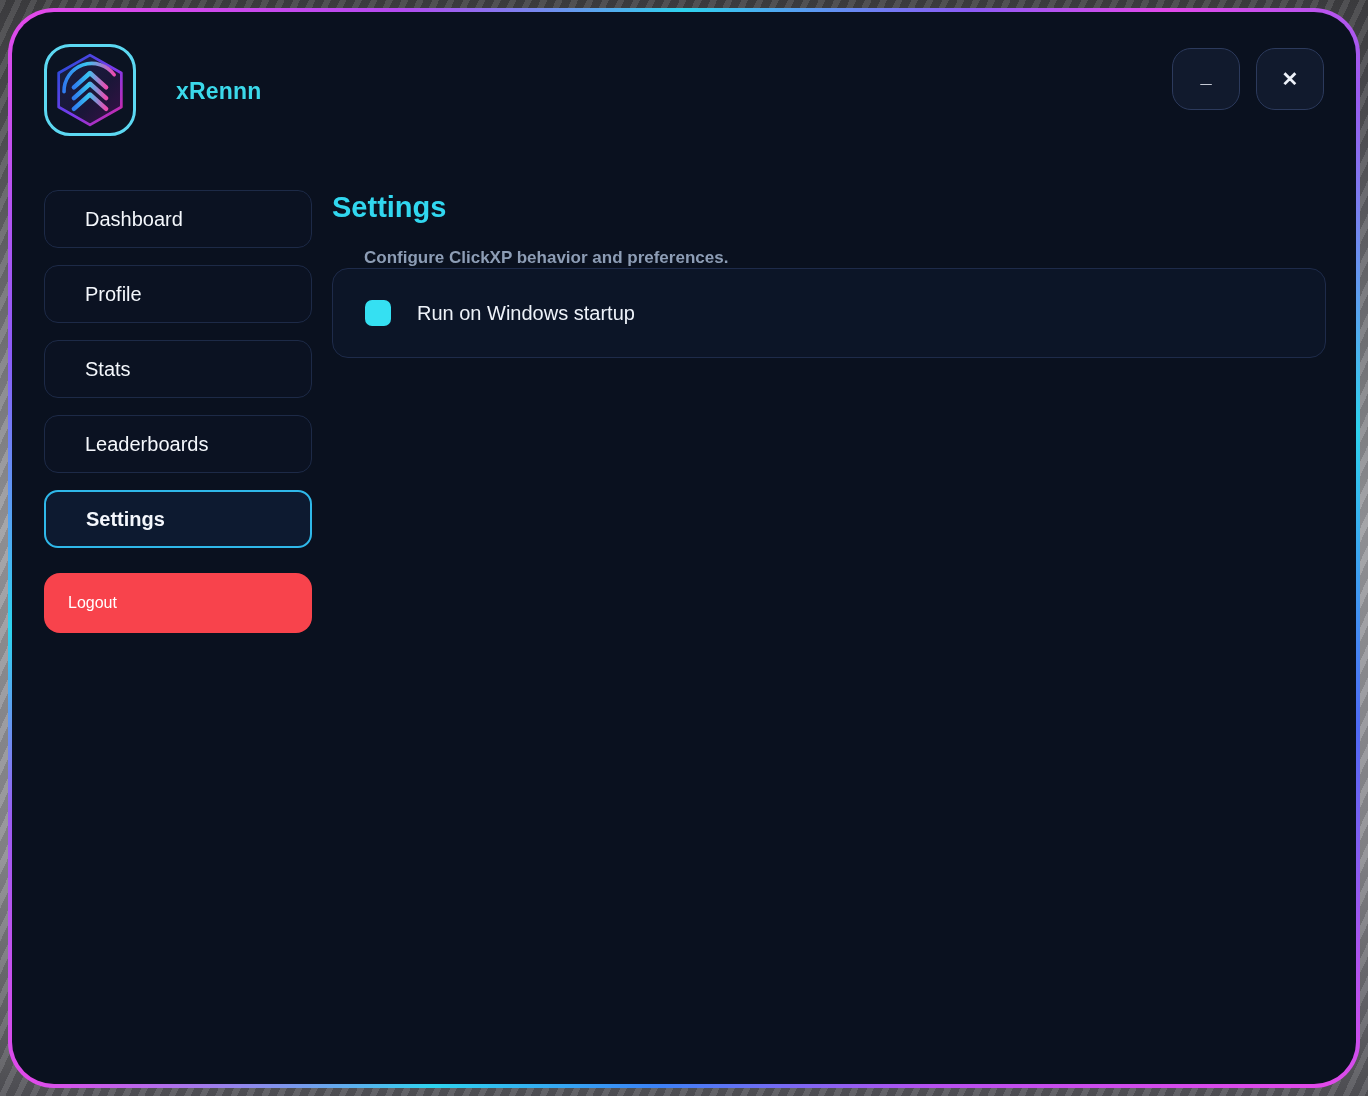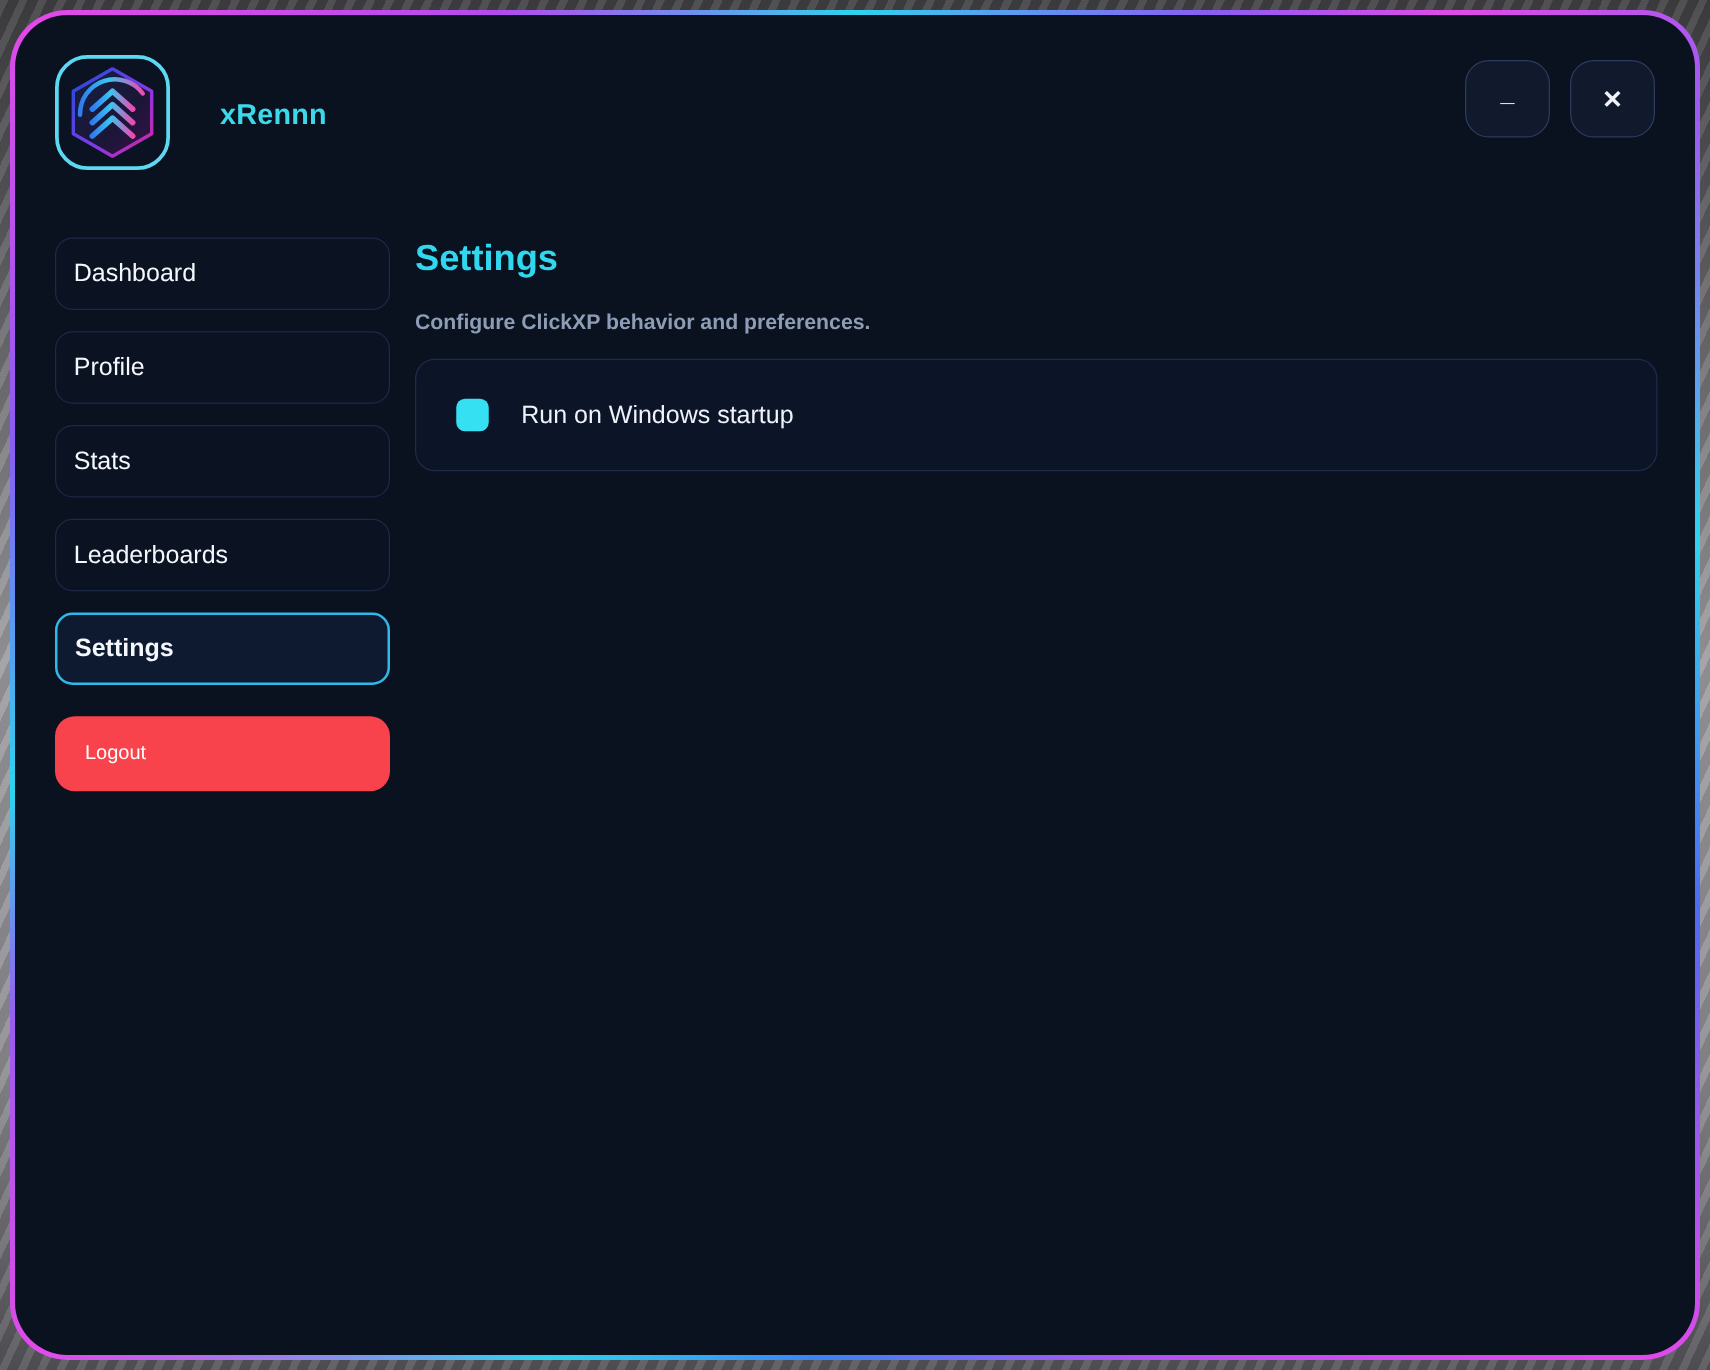--- a/index.html
+++ b/index.html
@@ -91,21 +91,21 @@
     gap: 17px;
   }
   .nav-btn {
     height: 58px;
     border-radius: 14px;
     background: #0b1222;
     border: 1px solid #1d2a47;
     color: #f4f7fc;
     font-size: 20px;
     text-align: left;
-    padding: 0 14px;
+    padding: 0 40px;
     display: flex;
     align-items: center;
     cursor: pointer;
     font-family: "Liberation Sans", sans-serif;
   }
   .nav-btn.active {
     border: 2px solid #2fb8e9;
     background: #0d1a30;
     font-weight: 700;
   }
@@ -136,23 +136,23 @@
     font-size: 29px;
     font-weight: 700;
     line-height: 1.05;
     margin-top: 2px;
   }
   .page-subtitle {
     margin-top: 26px;
     color: #8d9db5;
     font-size: 17px;
     font-weight: 600;
+    margin-left: 32px;
   }
   .setting-card {
-    margin-top: 19px;
     height: 90px;
     border-radius: 16px;
     background: #0c1527;
     border: 1px solid #1e2b4a;
     display: flex;
     align-items: center;
     padding: 0 32px;
   }
   .checkbox {
     width: 26px; height: 26px;

